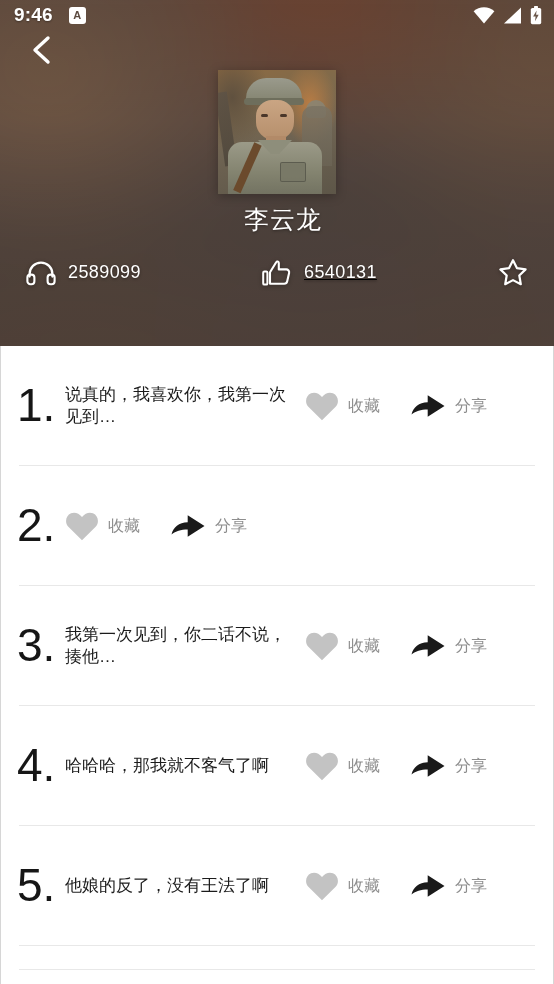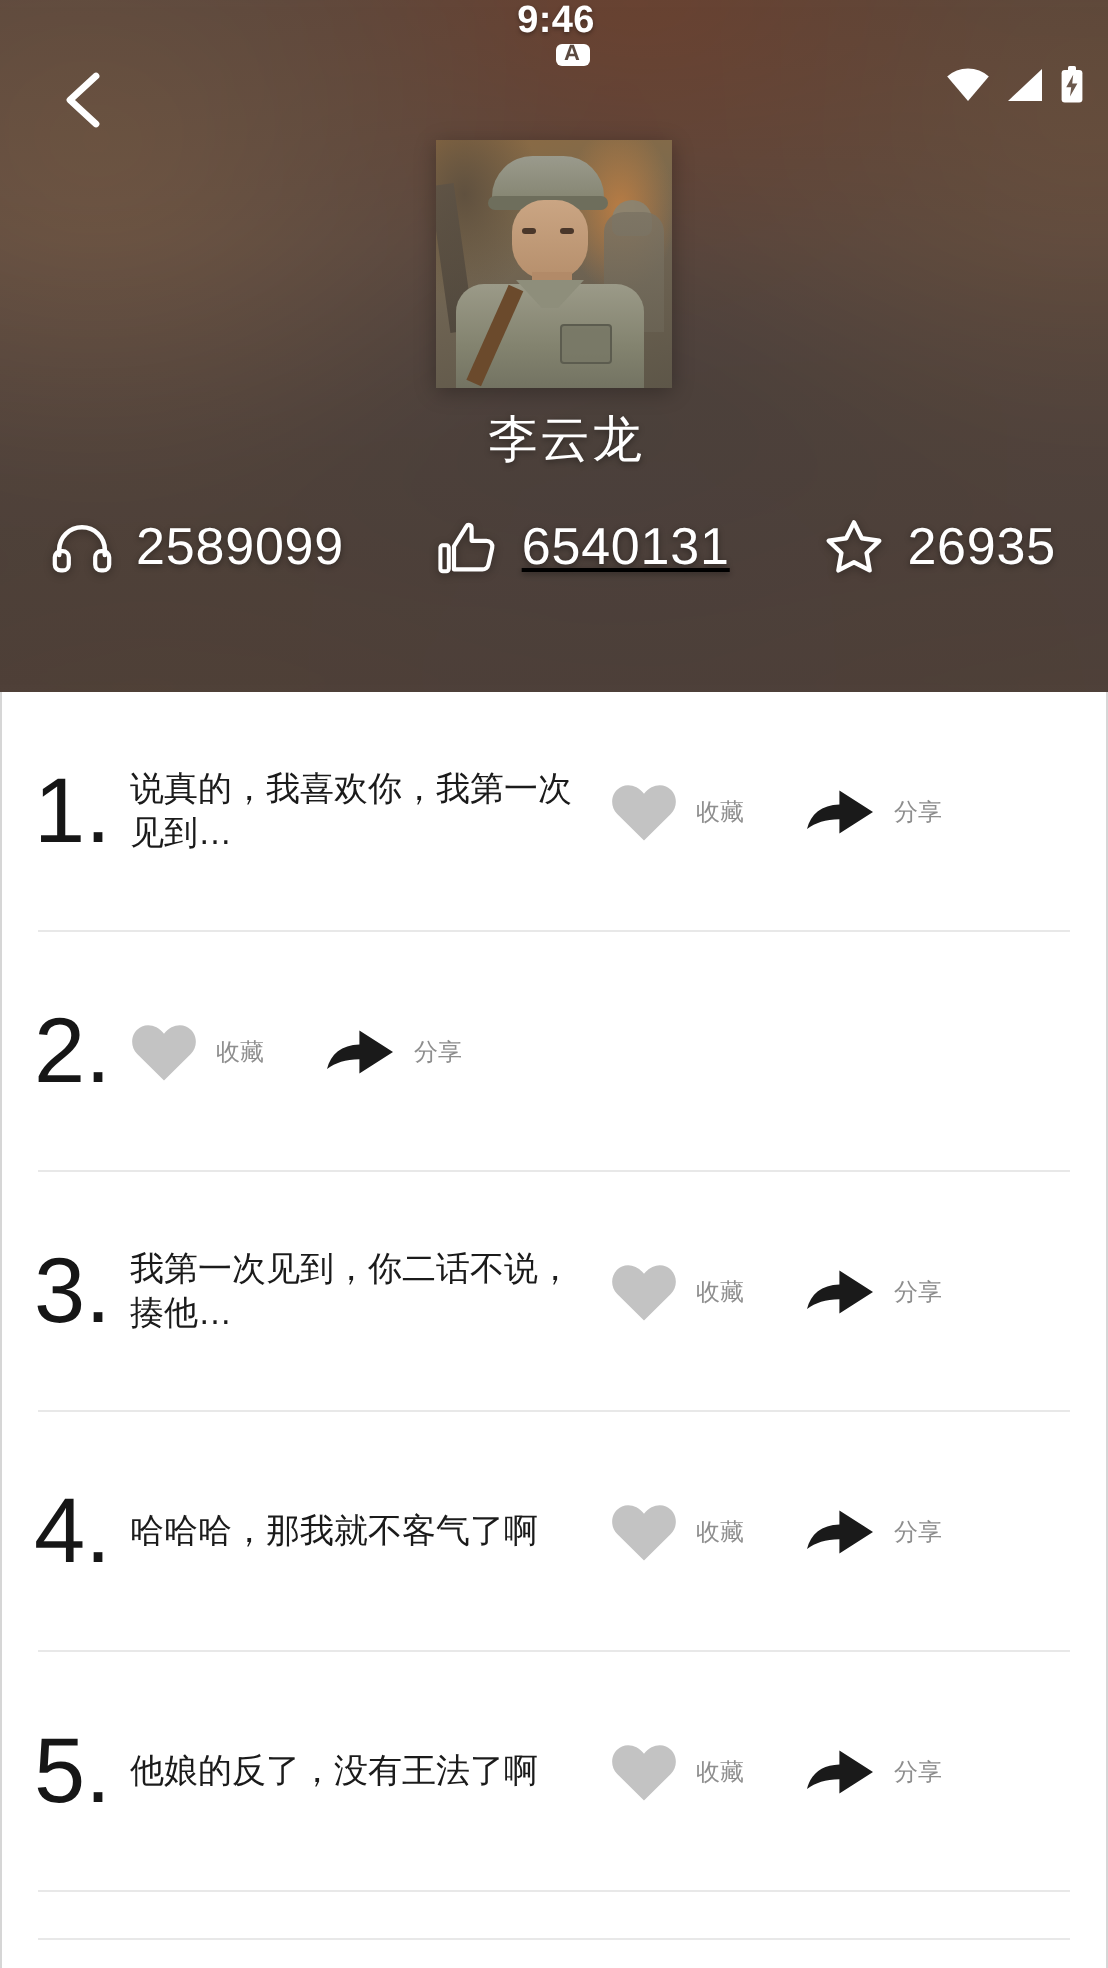--- a/index.html
+++ b/index.html
@@ -33,21 +33,20 @@
     position:absolute; inset:0;
     background:linear-gradient(180deg, rgba(40,32,28,.18) 0%, rgba(40,32,28,.05) 35%, rgba(46,38,34,.22) 100%);
   }
 
   
   .statusbar {
     position:absolute; top:0; left:0; right:0; height:30px;
     display:flex; align-items:center;
     padding:0 12px 0 14px;
     z-index:6;
-    flex-direction:column;
   }
   .sb-time {
     color:#fff; font-size:19px; font-weight:700; letter-spacing:.2px;
     text-shadow:0 1px 2px rgba(0,0,0,.35);
   }
   .sb-badge {
     margin-left:16px;
     width:17px; height:17px; border-radius:3px;
     background:#fff;
     display:flex; align-items:center; justify-content:center;
@@ -141,21 +140,21 @@
   .stats {
     position:absolute; top:258px; left:0; right:0;
     display:flex; align-items:center; z-index:5;
     padding:0 26px;
   }
   .stat { display:flex; align-items:center; gap:12px; }
   .stat.s1 { flex:0 0 auto; }
   .stat.s2 { margin-left:auto; margin-right:auto;text-decoration:underline; }
   .stat.s3 { flex:0 0 auto; }
   .stat-val {
-    color:#fff; font-size:26px; letter-spacing:.4px;
+    color:#fff; font-size:18px; letter-spacing:.4px;
     text-shadow:0 1px 3px rgba(0,0,0,.4);
   }
   .stat svg { display:block; filter:drop-shadow(0 1px 2px rgba(0,0,0,.35)); }
 
   
   .listcard {
     position:absolute; top:346px; left:0; width:554px; bottom:0;
     background:#fff;
     border-left:1px solid #d6d6d6;
     border-right:1px solid #d6d6d6;
@@ -190,21 +189,21 @@
     line-height:1.28;
     padding-right:6px;
     max-width:240px;
   }
   .actions { flex:0 0 auto; display:flex; align-items:center; gap:0; }
   .act {
     display:flex; align-items:center; gap:9px;
     cursor:pointer;
   }
   .act.fav { margin-right:30px; }
-  .act-label { color:#8e8e8e; font-size:12px; }
+  .act-label { color:#8e8e8e; font-size:16px; }
   .act svg { display:block; }
 
   .row-partial { height:24px; overflow:hidden; }
 </style>
 </head>
 <body>
 
 <div class="phone">
 
   <div class="header">
@@ -282,21 +281,20 @@
           </svg>
         </span>
         <span class="stat-val">6540131</span>
       </div>
       <div class="stat s3">
         <span>
           <svg width="30" height="29" viewBox="0 0 30 29">
             <path d="M15 2.2l3.9 7.9 8.7 1.3-6.3 6.1 1.5 8.7L15 22.1l-7.8 4.1 1.5-8.7-6.3-6.1 8.7-1.3z" stroke="#fff" stroke-width="2.2" fill="none" stroke-linejoin="round"></path>
           </svg>
         </span>
-        <span class="stat-val">26935</span>
       </div>
     </div>
   </div>
 
   <div class="listcard">
 
     <div class="row">
       <div class="rank">
         <span>1</span>
           <span class="dot">.</span>

